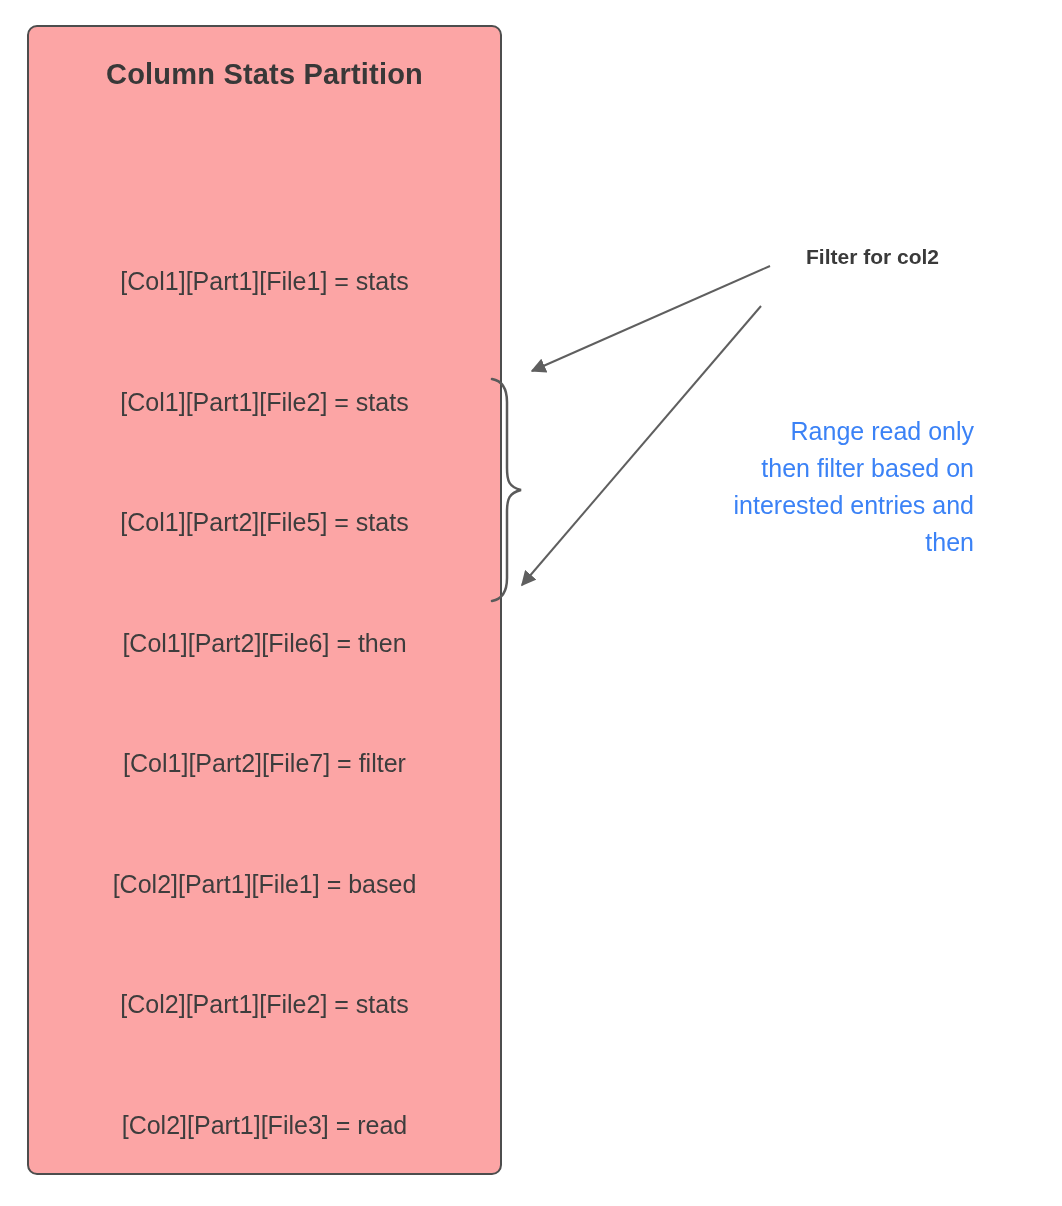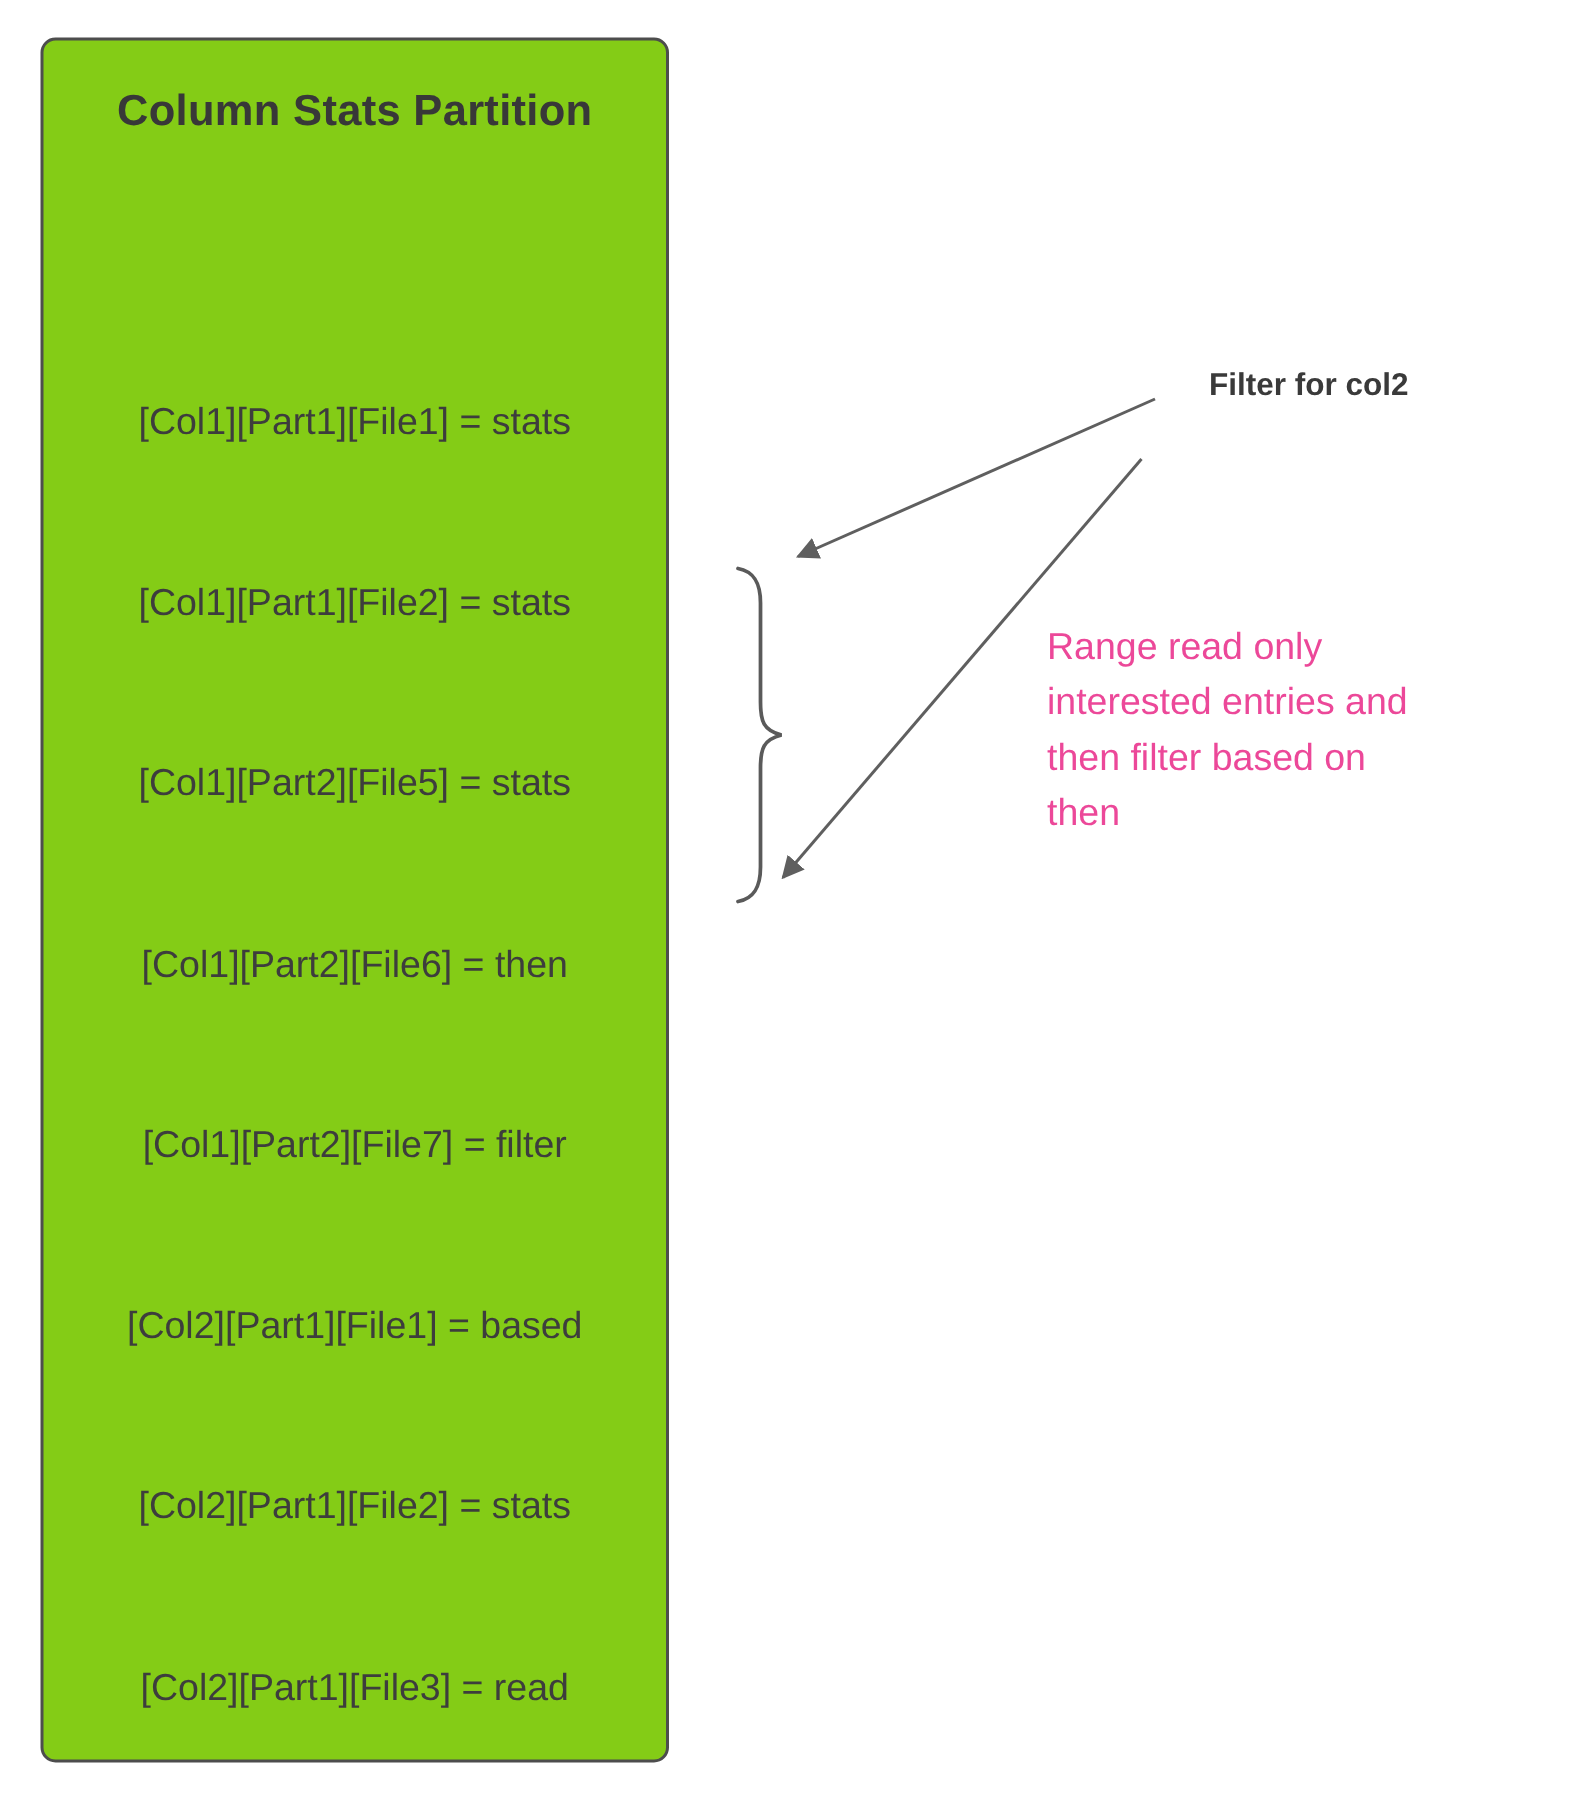--- a/index.html
+++ b/index.html
@@ -12,26 +12,26 @@
     width: 1062px;
     height: 1206px;
     background: #ffffff;
     font-family: "Liberation Sans", sans-serif;
     overflow: hidden;
   }
   .partition-box {
     position: absolute;
     left: 27px;
     top: 25px;
-    width: 419px;
+    width: 475px;
     height: 1150px;
     border: 2.5px solid #4d4d4d;
     border-radius: 10px;
     box-sizing: border-box;
-    background: #84cc16;
+    background: #fca5a5;
   }
   .box-title {
     position: absolute;
     top: 31px;
     left: 0;
     width: 100%;
     text-align: center;
     font-size: 29px;
     font-weight: bold;
     color: #383838;
@@ -67,24 +67,24 @@
     font-size: 21px;
     font-weight: bold;
     color: #3a3a3a;
     white-space: nowrap;
   }
   .range-note {
     position: absolute;
     left: 698px;
     top: 413px;
     width: 276px;
-    text-align: left;
+    text-align: right;
     font-size: 25px;
     line-height: 37px;
-    color: #ec4899;
+    color: #3b82f6;
   }
 </style>
 </head>
 <body>
 
 <div class="canvas">
 
   <div class="partition-box">
     <div class="box-title">Column Stats Partition</div>
     <div class="entries">
@@ -130,18 +130,18 @@
 
     <line x1="770" y1="266" x2="532" y2="371" stroke="#5f5f5f" stroke-width="2" marker-end="url(#arrowhead)"></line>
 
     <line x1="761" y1="306" x2="522" y2="585" stroke="#5f5f5f" stroke-width="2" marker-end="url(#arrowhead)"></line>
   </svg>
 
   <div class="filter-label">Filter for col2</div>
 
   <div class="range-note">
     <div>Range read only</div>
+    <div>then filter based on</div>
     <div>interested entries and</div>
-    <div>then filter based on</div>
     <div>then</div>
   </div>
 
 </div>
 
 </body></html>

